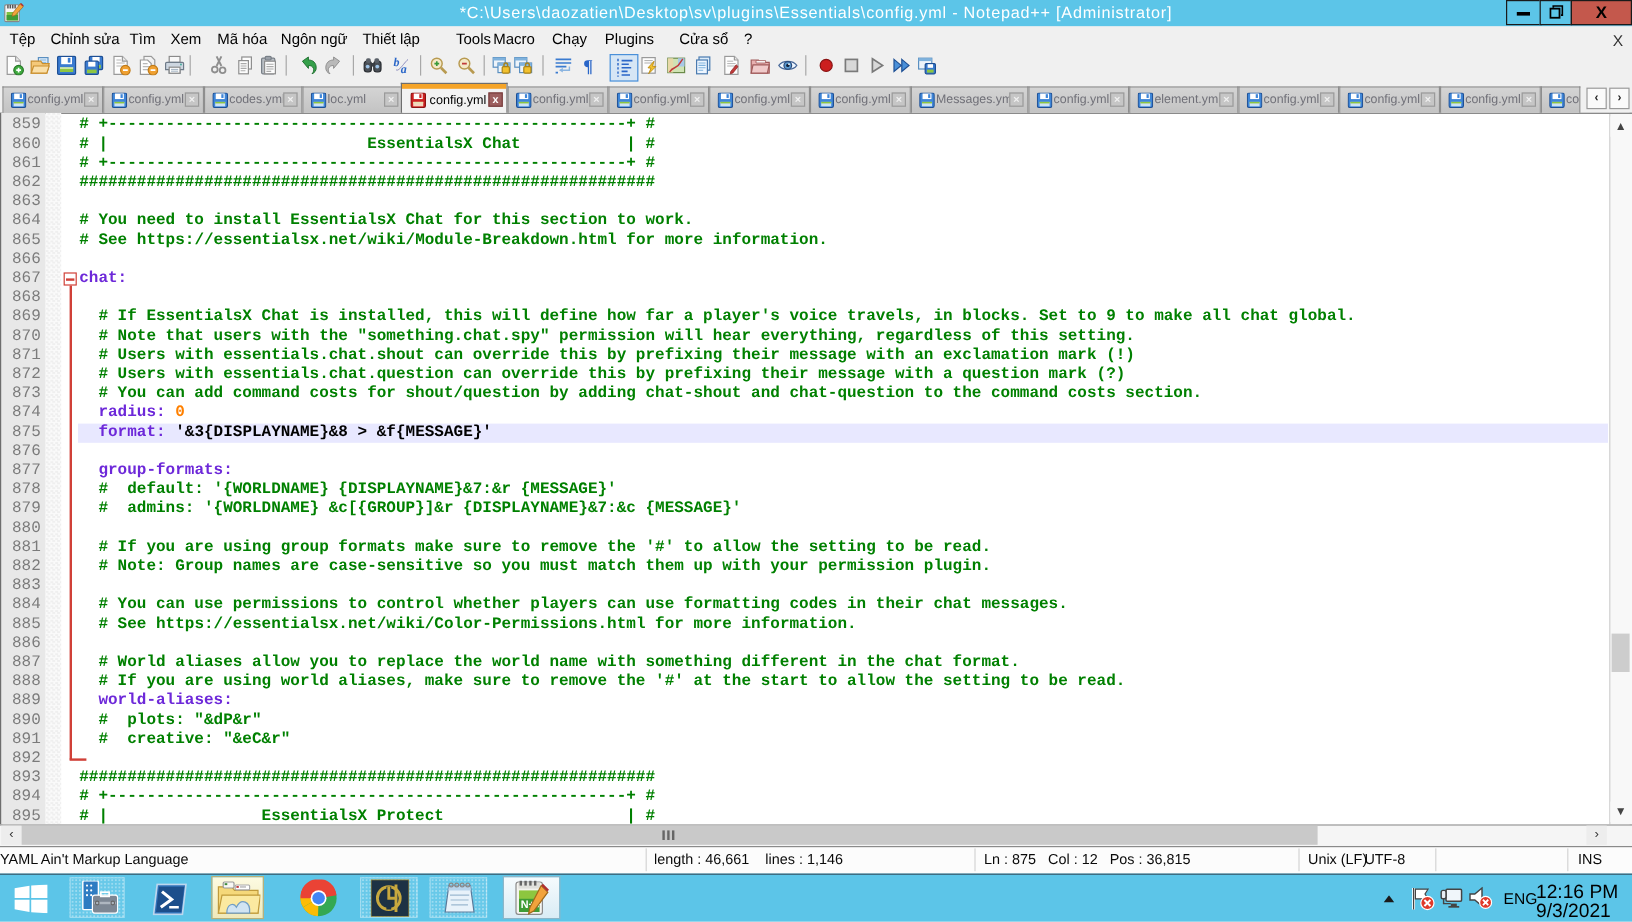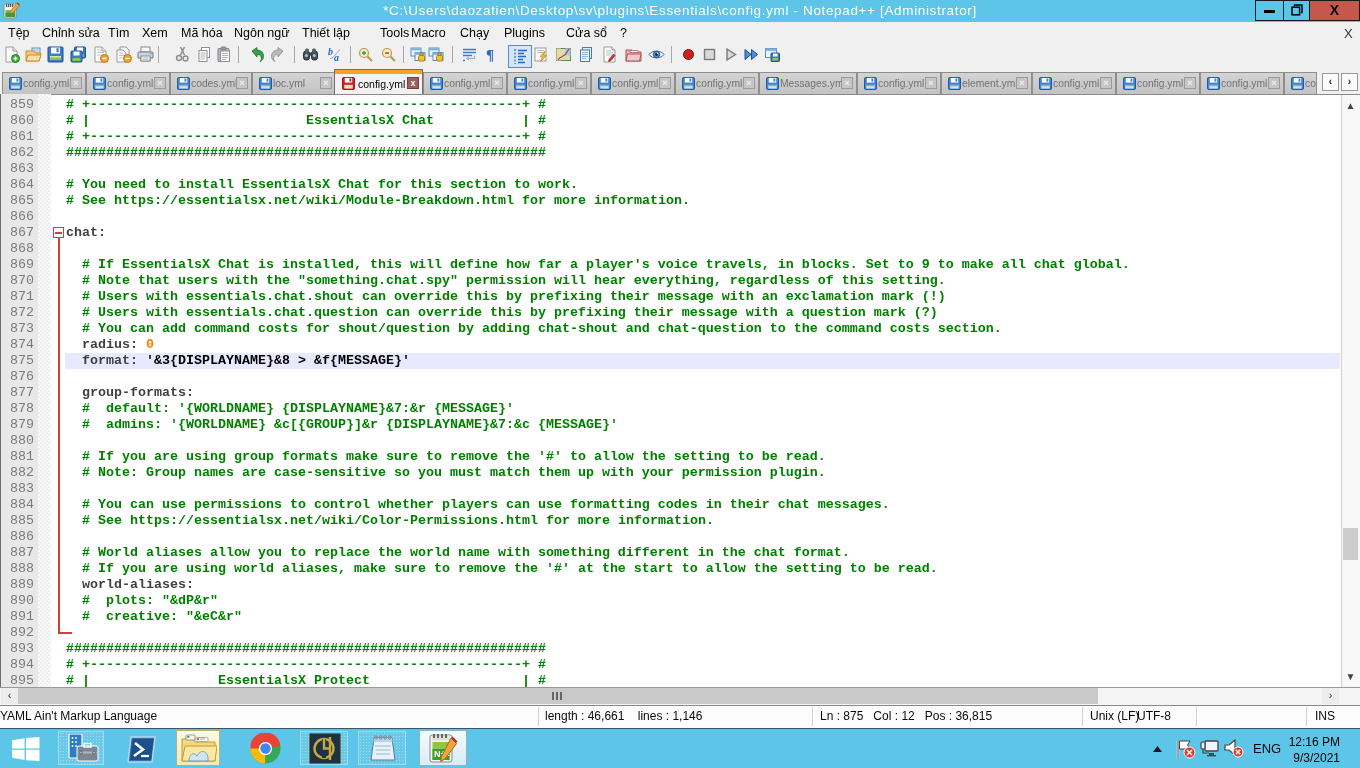--- a/index.html
+++ b/index.html
@@ -17,29 +17,29 @@
 .tab.act .lbl{top:7.5px;left:23px;color:#000;font-size:10.5px;}
 .fdisk{position:absolute;left:6px;top:4px;width:13px;height:13px;}
 .tab.act .fdisk{top:7px;left:7px;}
 .tclose{position:absolute;right:3px;top:4px;width:12px;height:12px;background:#c6c6c6;border:1px solid #9a9a9a;box-sizing:border-box;color:#f0f0f0;font:bold 9px/10px "Liberation Sans";text-align:center;}
 .tab.act .tclose{top:7px;background:#9d5e5e;border-color:#7a4040;color:#fff;}
 #editor{left:0;top:94px;width:1360px;height:611px;background:#fff;border-top:1px solid #8a8a8a;box-sizing:border-box;}
 #gutter{left:1px;top:94px;width:37px;height:593px;background:#e8e8e8;}
 #bmargin{left:38px;top:94px;width:13px;height:593px;background:repeating-conic-gradient(#efefef 0% 25%,#fafafa 0% 50%) 0 0/4px 4px;}
 #nums{left:1px;top:97px;width:33px;margin:0;text-align:right;font:13.3333px/16px "Liberation Mono",monospace;color:#7b7b7b;}
 #code{left:66px;top:97px;margin:0;font:bold 13.3333px/16px "Liberation Mono",monospace;color:#000;}
-.c{color:#008000}.k{color:#404040}.n{color:#ff8000}.u{}
+.c{color:#008000}.k{color:#6d28d9}.n{color:#ff8000}.u{}
 #curline{left:65px;top:353px;width:1275px;height:16px;background:#e8e8ff;}
 #statusbar{left:0;top:705px;width:1360px;height:23px;background:#fcfcfc;border-top:1px solid #8a8a8a;box-sizing:border-box;}
 .st{position:absolute;top:709px;font-size:12px;color:#0a0a0a;white-space:nowrap;}
 .ssep{position:absolute;top:707px;width:1px;height:19px;background:#d4d4d4;}
 #taskbar{left:0;top:728px;width:1360px;height:40px;background:#5cc5e8;border-top:1px solid #35586a;box-sizing:border-box;}
 .tkbtn{position:absolute;top:731px;height:34px;border:1px solid rgba(255,255,255,0.35);background:rgba(255,255,255,0.08);box-sizing:border-box;}
 .dotbg{background-image:radial-gradient(rgba(255,255,255,0.35) 0.8px,transparent 0.8px);background-size:3px 3px;}
-.tray{position:absolute;color:#000;font-size:12px;}
+.tray{position:absolute;color:#000;font-size:16px;}
 pre{margin:0}
 </style></head>
 <body>
 
 <div class="abs" id="titlebar"></div>
 <svg class="abs" style="left:3px;top:2px" width="17" height="17" viewBox="0 0 17 17">
     <rect x="1" y="2" width="12" height="14" rx="1" fill="#f8f8f8" stroke="#888"></rect>
     <rect x="2.5" y="2.5" width="9" height="3" fill="#e8e8e8"></rect>
     <rect x="2.5" y="8" width="9.5" height="7" fill="#7ec142"></rect>
     <rect x="2.5" y="10.5" width="9.5" height="4.5" fill="#3f9c35"></rect>

